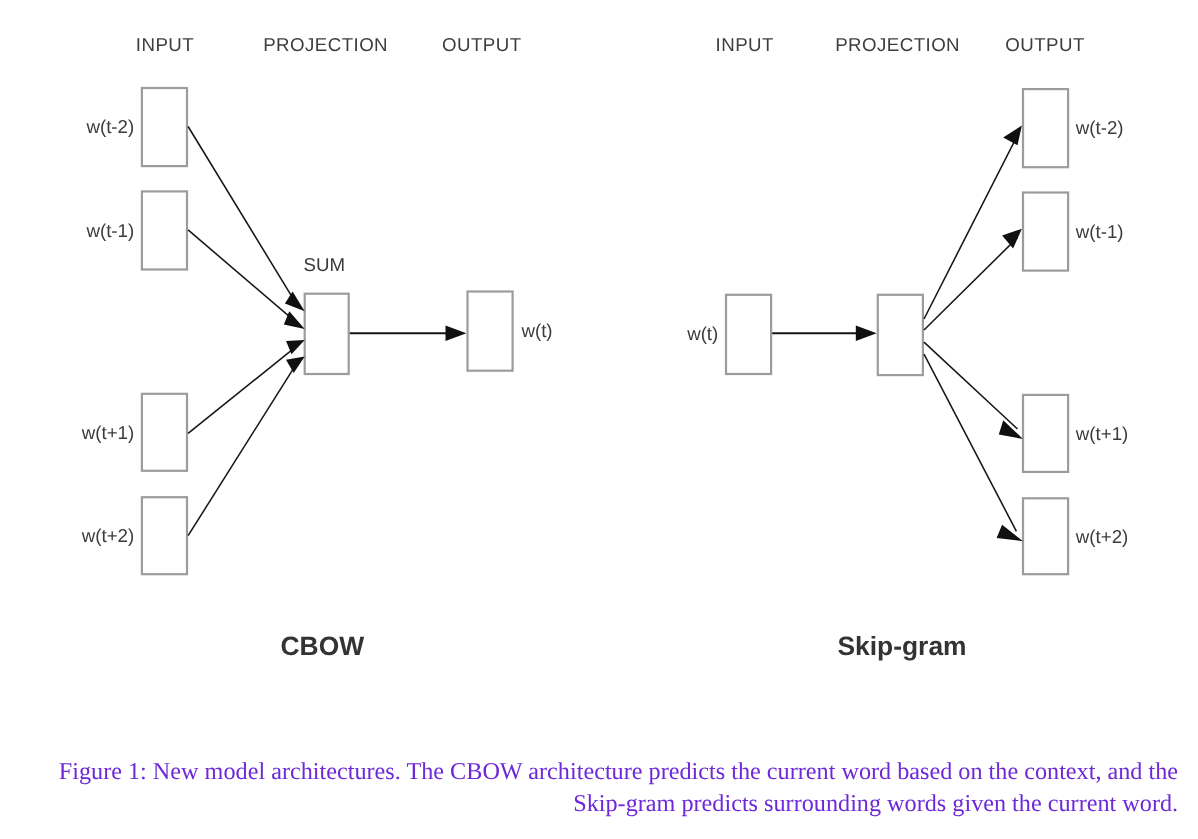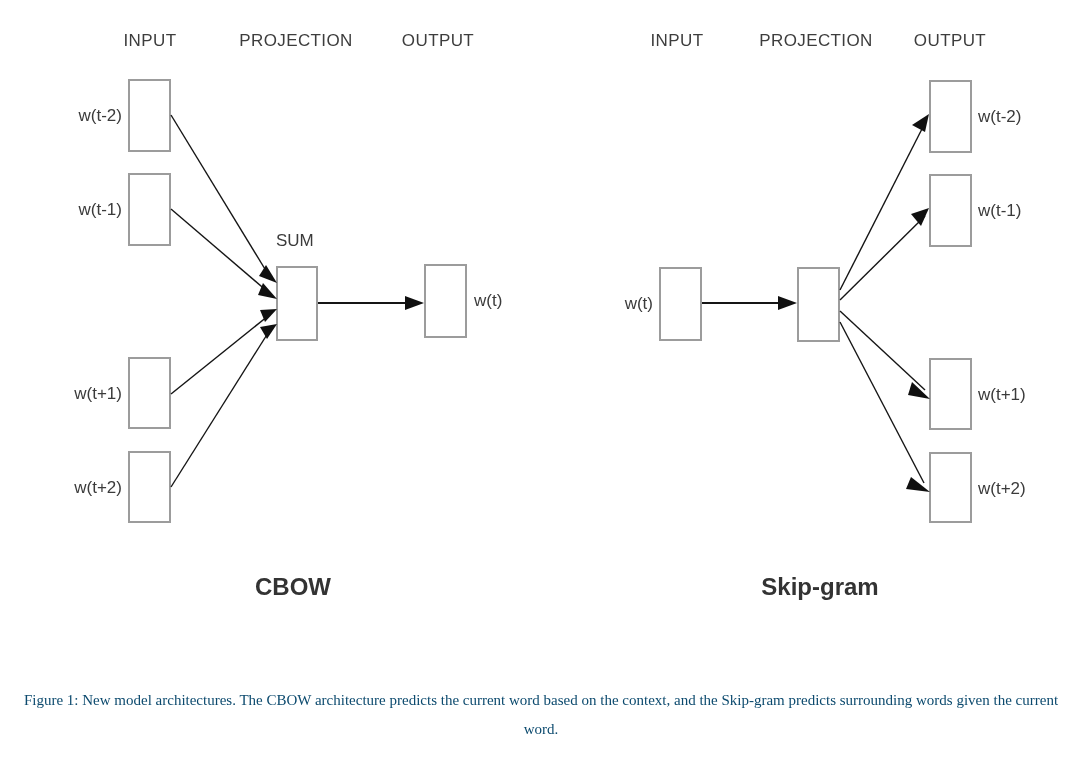--- a/index.html
+++ b/index.html
@@ -59,24 +59,24 @@
   }
   .arrowhead {
     fill: #101010;
   }
   #caption {
     position: absolute;
     left: 11px;
     top: 686px;
     width: 1060px;
     font-family: "Liberation Serif", serif;
-    font-size: 15px;
+    font-size: 22px;
     line-height: 29px;
-    color: #0c4a6e;
-    text-align: center;
+    color: #6d28d9;
+    text-align: right;
   }
 </style>
 </head>
 <body>
 
 <svg id="figure-canvas" viewBox="0 0 1089 660" xmlns="http://www.w3.org/2000/svg">
 
   <text class="col-header" x="150" y="46" text-anchor="middle">INPUT</text>
   <text class="col-header" x="296" y="46" text-anchor="middle">PROJECTION</text>
   <text class="col-header" x="438" y="46" text-anchor="middle">OUTPUT</text>

